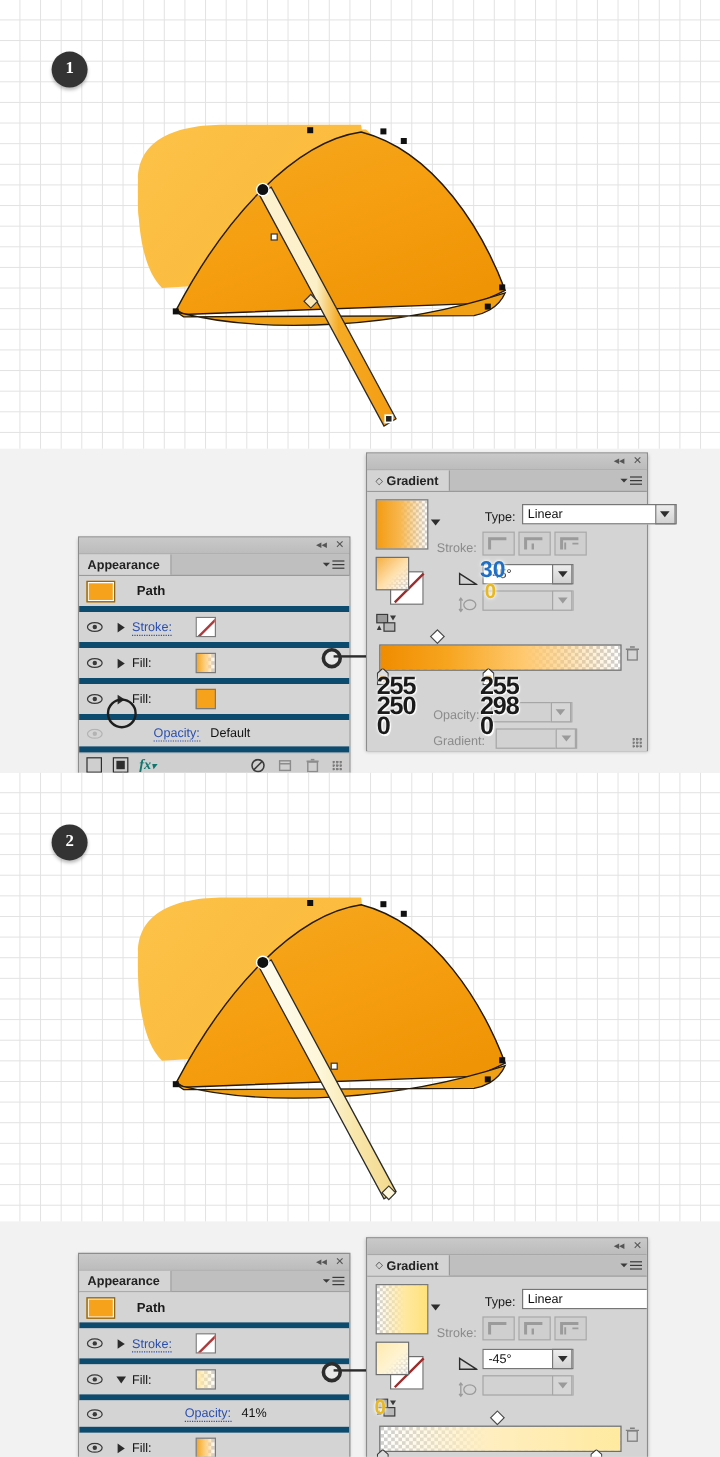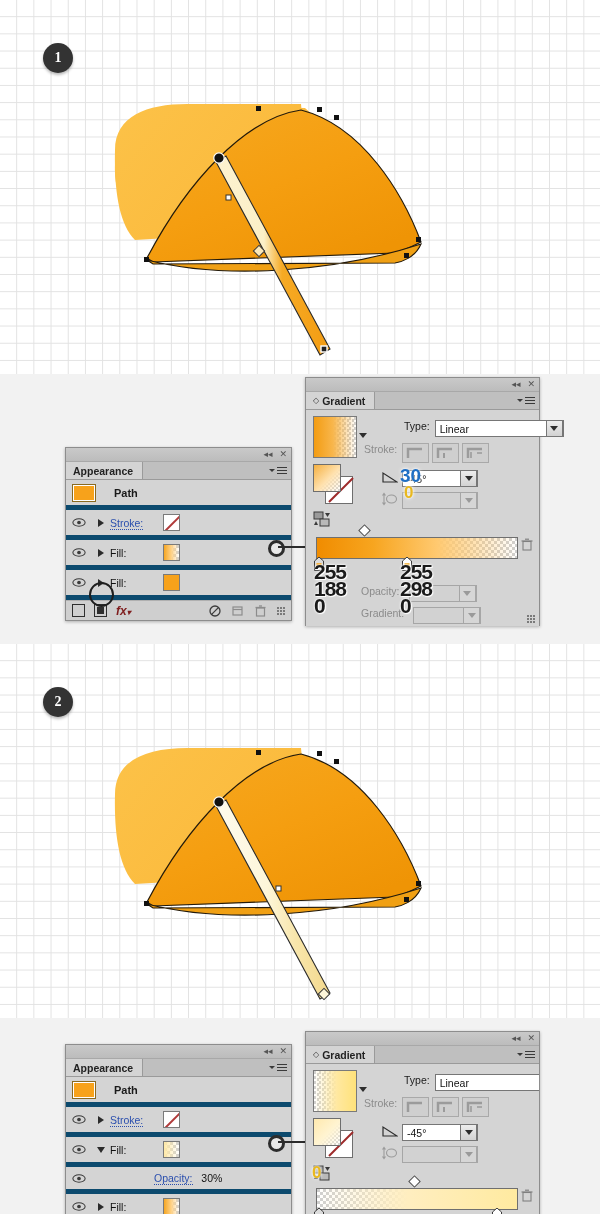--- a/index.html
+++ b/index.html
@@ -137,21 +137,21 @@
   .opacity-val{font-size:10.5px;color:#111;margin-left:6px;}
 
   .app-footer{
     height:19px;display:flex;align-items:center;
     background:#cfcfcf;
     padding:0 6px;gap:9px;position:relative;
   }
   .ft-sq{width:11px;height:11px;border:1.5px solid #2e2e2e;background:transparent;}
   .ft-sq.filled{position:relative;}
   .ft-sq.filled:after{content:"";position:absolute;inset:2px;background:#2e2e2e;}
-  .ft-fx{font-style:italic;font-family:Liberation Sans, sans-serif;font-size:12px;color:#7f1d1d;font-weight:bold;}
+  .ft-fx{font-style:italic;font-family:Liberation Serif, serif;font-size:12px;color:#0f766e;font-weight:bold;}
   .ft-right{margin-left:auto;display:flex;align-items:center;gap:11px;}
   .ft-dim{opacity:.45;}
   .grip{width:8px;height:8px;background:
      radial-gradient(circle at 1px 1px,#7a7a7a 1px, transparent 1.2px) 0 0/3px 3px;}
 
   .circle-highlight{
     position:absolute;border:2.5px solid #1e1e1e;border-radius:50%;
     width:21px;height:21px;pointer-events:none;
   }
 
@@ -189,21 +189,21 @@
   .fs-front{
     position:absolute;left:0;top:0;width:26px;height:26px;border:1px solid #6e6e6e;
     background:linear-gradient(135deg,#f5b041 0%, #ffe2b0 55%, rgba(255,226,176,0) 100%),
                repeating-conic-gradient(#fff 0% 25%, #d0d0d0 0% 50%) 0 0/4px 4px;
   }
   .fs-front.yellow{
     background:linear-gradient(135deg,#ffe9ae 0%, #fff4d2 55%, rgba(255,244,210,0) 100%),
                repeating-conic-gradient(#fff 0% 25%, #d0d0d0 0% 50%) 0 0/4px 4px;
   }
   .gradstyle{margin-top:7px;width:26px;height:16px;position:relative;}
-  .g-row{position:absolute;display:flex;align-items:flex-start;}
+  .g-row{position:absolute;display:flex;align-items:flex-end;}
   .g-label{font-size:10.5px;margin-right:5px;}
   .g-label.dim{color:#8b8b8b;}
   .sel-field{
     height:15px;background:#ffffff;border:1px solid #767676;
     display:flex;align-items:center;font-size:10.5px;color:#111;
     padding-left:4px;position:relative;
   }
   .sel-field.dis{background:#d2d2d2;border-color:#a6a6a6;color:#8b8b8b;}
   .sel-arrow{
     position:absolute;right:0;top:-1px;width:15px;height:15px;
@@ -370,20 +370,33 @@
                 <circle cx="8" cy="5" r="2.1" fill="#3a3a3a"></circle>
               </svg>
           </div>
           <div class="col-tri">
               <span class="tri-right"></span>
             </div>
           <div class="col-label"><span class="lbl-plain">Fill:</span></div>
           <div class="swatch sw-orange"></div>
         </div>
 
+        <div class="app-row opacity-row">
+          <div class="col-eye ft-dim">
+            <svg class="eye" viewBox="0 0 16 10">
+                <ellipse cx="8" cy="5" rx="7" ry="4.2" fill="none" stroke="#8d8d8d" stroke-width="1.2"></ellipse>
+                <circle cx="8" cy="5" r="2.1" fill="#8d8d8d"></circle>
+              </svg>
+          </div>
+          <div class="col-tri"></div>
+          <div style="margin-left:18px;">
+            <span class="opacity-lbl">Opacity:</span>
+            <span class="opacity-val">Default</span>
+          </div>
+        </div>
       </div>
 
       <div class="app-footer">
         <div class="ft-sq"></div>
         <div class="ft-sq filled"></div>
         <div class="ft-fx">fx<span style="font-size:8px;">▾</span></div>
         <div class="ft-right">
           <svg width="12" height="12" viewBox="0 0 12 12">
             <circle cx="6" cy="6" r="5" fill="none" stroke="#3c3c3c" stroke-width="1.3"></circle>
             <line x1="2.4" y1="9.6" x2="9.6" y2="2.4" stroke="#3c3c3c" stroke-width="1.3"></line>
@@ -547,21 +560,21 @@
             </span>
         </div>
       </div>
       <div class="grip" style="position:absolute;right:4px;bottom:3px;"></div>
     </div>
 
     <div class="annot blue" style="left:94px;top:88px;">30</div>
     <div class="annot gold" style="left:98px;top:106px;">0</div>
 
     <div class="annot rgb" style="left:8px;top:183px;">255</div>
-    <div class="annot rgb" style="left:8px;top:200px;">188</div>
+    <div class="annot rgb" style="left:8px;top:200px;">250</div>
     <div class="annot rgb" style="left:8px;top:217px;">0</div>
 
     <div class="annot rgb" style="left:94px;top:183px;">255</div>
     <div class="annot rgb" style="left:94px;top:200px;">298</div>
     <div class="annot rgb" style="left:94px;top:217px;">0</div>
   </div>
 </div>
 
 <div class="canvas canvas2">
   <div class="step-badge" style="left:43px;top:43px;">2</div>
@@ -667,21 +680,21 @@
         <div class="app-row opacity-row">
           <div class="col-eye">
             <svg class="eye" viewBox="0 0 16 10">
                 <ellipse cx="8" cy="5" rx="7" ry="4.2" fill="none" stroke="#3a3a3a" stroke-width="1.2"></ellipse>
                 <circle cx="8" cy="5" r="2.1" fill="#3a3a3a"></circle>
               </svg>
           </div>
           <div class="col-tri"></div>
           <div style="margin-left:44px;">
             <span class="opacity-lbl">Opacity:</span>
-            <span class="opacity-val">30%</span>
+            <span class="opacity-val">41%</span>
           </div>
         </div>
 
         <div class="app-row">
           <div class="col-eye">
             <svg class="eye" viewBox="0 0 16 10">
                 <ellipse cx="8" cy="5" rx="7" ry="4.2" fill="none" stroke="#3a3a3a" stroke-width="1.2"></ellipse>
                 <circle cx="8" cy="5" r="2.1" fill="#3a3a3a"></circle>
               </svg>
           </div>

